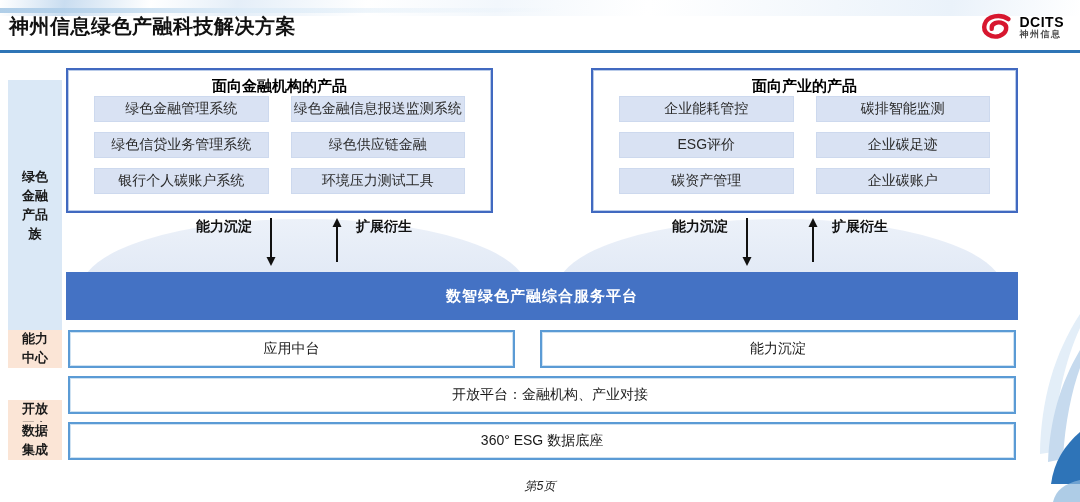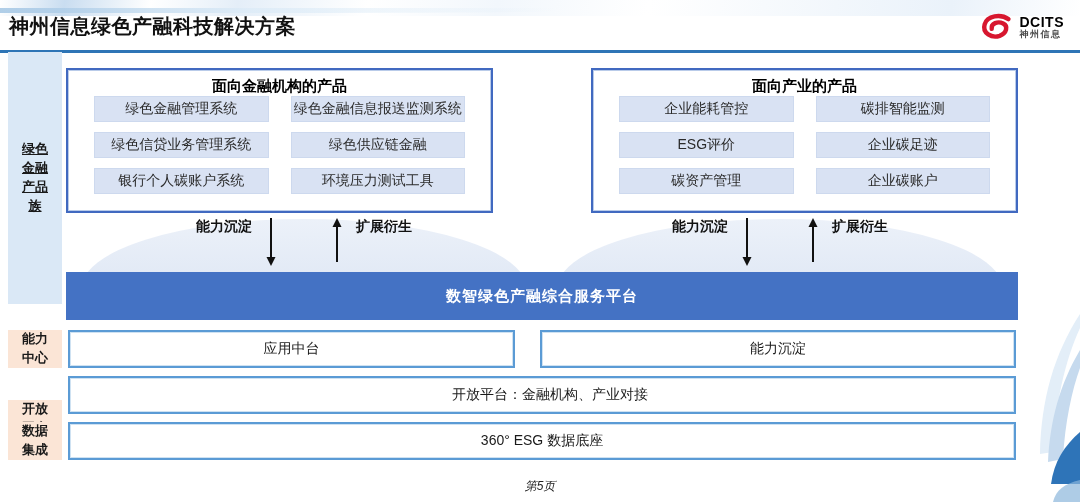--- a/index.html
+++ b/index.html
@@ -46,21 +46,21 @@
   .v-arrow { display:block; }
 
   
   .banner { position:absolute; top:272px; left:66px; width:952px; height:48px; background:#4472C4;
     display:flex; align-items:center; justify-content:center; color:#fff; font-size:15px; font-weight:bold; letter-spacing:1px; }
   .row-box { position:absolute; height:38px; background:#fff; border:2px solid #5B9BD5; box-shadow:inset 0 0 0 1px #cfe2f2;
     display:flex; align-items:center; justify-content:center; font-size:14px; color:#1a1a1a; }
 
   
   .footer-page { position:absolute; top:478px; left:0; width:1080px; text-align:center;
-    font-family:Liberation Sans, sans-serif; font-style:italic; font-size:12px; color:#222; }
+    font-family:Liberation Mono, monospace; font-style:italic; font-size:12px; color:#222; }
 
   
   .corner-swoosh { position:absolute; right:0; bottom:0; width:72px; height:190px; pointer-events:none; }
 </style>
 </head>
 <body>
 
 <div id="page">
 
   <div class="header-swoosh"></div>
@@ -72,21 +72,21 @@
       <g fill="none" stroke="#D7172F" stroke-linecap="round">
         <path d="M33 8 C24 2 9 4 6 14 C3 24 14 30 23 27 C31 24 33 16 27 13 C21 10 13 13 14 19" stroke-width="5"></path>
       </g>
     </svg>
     <div class="logo-text">
       <span class="logo-brand">DCITS</span>
       <span class="logo-cn">神州信息</span>
     </div>
   </div>
 
-  <div class="side-box side-blue" style="top:52px;height:252px;text-decoration:underline;">
+  <div class="side-box side-blue" style="top:80px;height:252px;">
     <div class="side-label">绿色金融产品族</div>
   </div>
   <div class="side-box side-peach" style="top:330px;height:38px;">
     <div class="side-label">能力中心</div>
   </div>
   <div class="side-box side-peach" style="top:376px;height:38px;margin-top:24px;">
     <div class="side-label">开放平台</div>
   </div>
   <div class="side-box side-peach" style="top:422px;height:38px;">
     <div class="side-label">数据集成</div>

